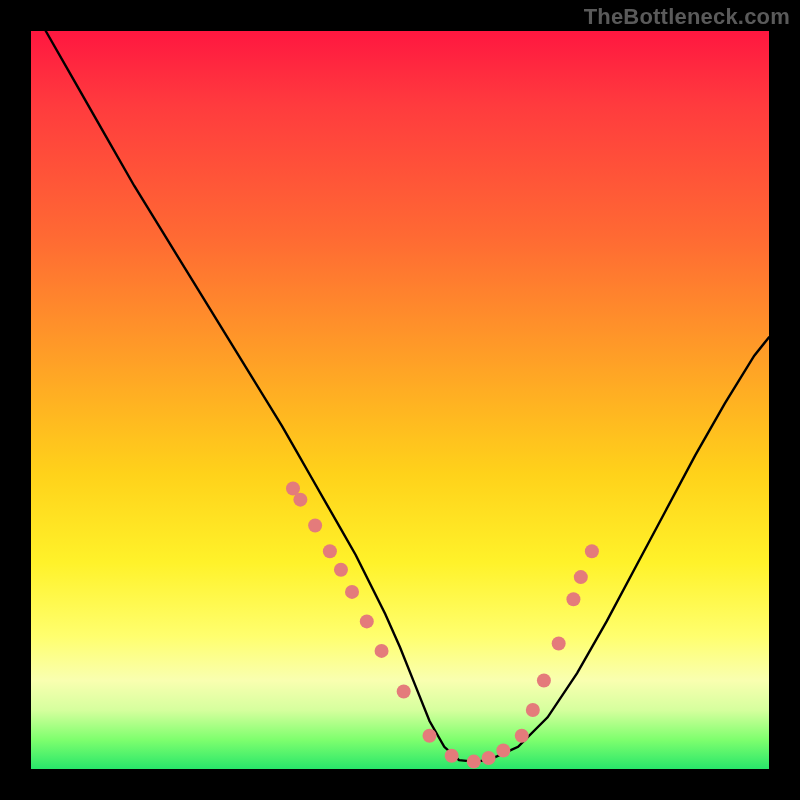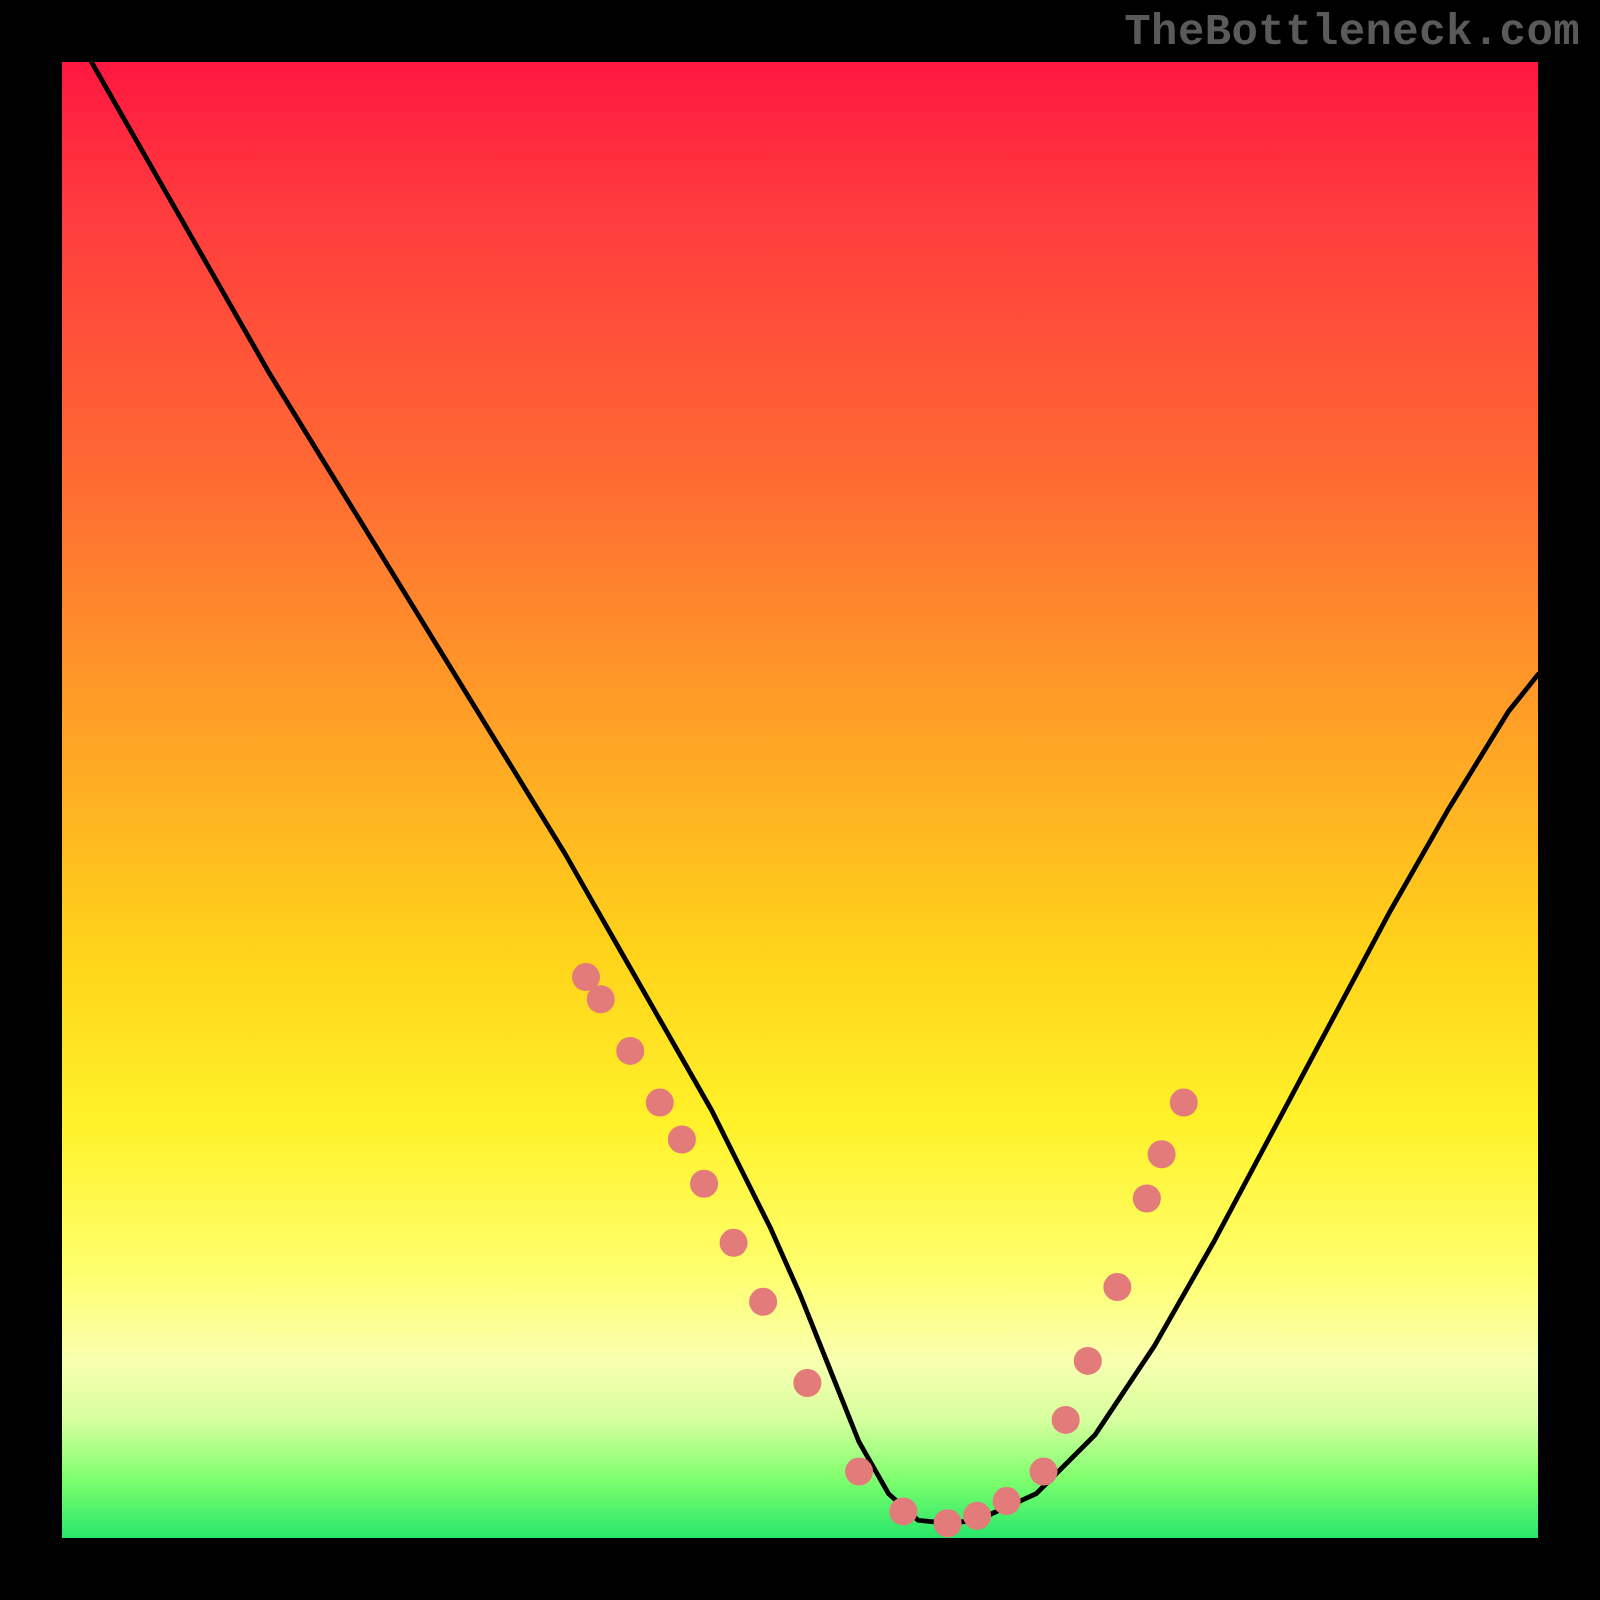--- a/index.html
+++ b/index.html
@@ -42,21 +42,21 @@
     );
   }
   .watermark {
     position: absolute;
     top: 4px;
     right: 10px;
     color: #5a5a5a;
     font-size: 22px;
     font-weight: 600;
     letter-spacing: 0.2px;
-    font-family: Liberation Mono, monospace;
+    font-family: Liberation Sans, sans-serif;
     text-align: right;
   }
   svg.overlay {
     position: absolute;
     left: 31px;
     top: 31px;
     width: 738px;
     height: 738px;
     overflow: visible;
   }

